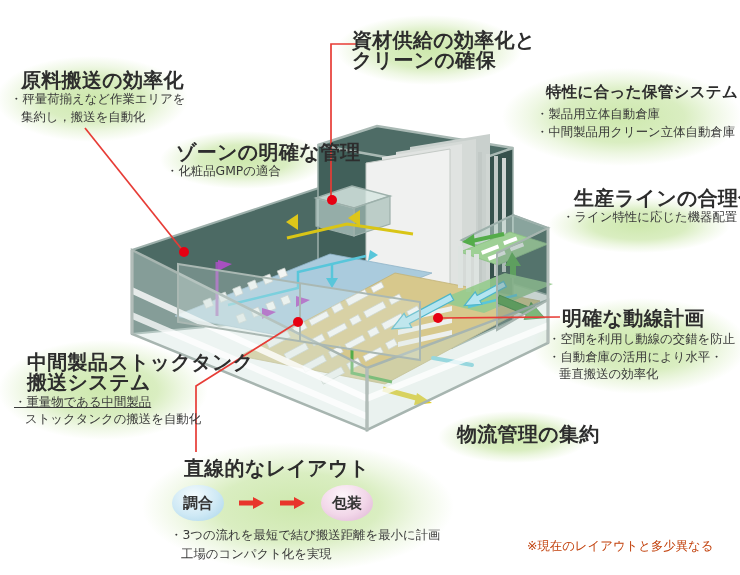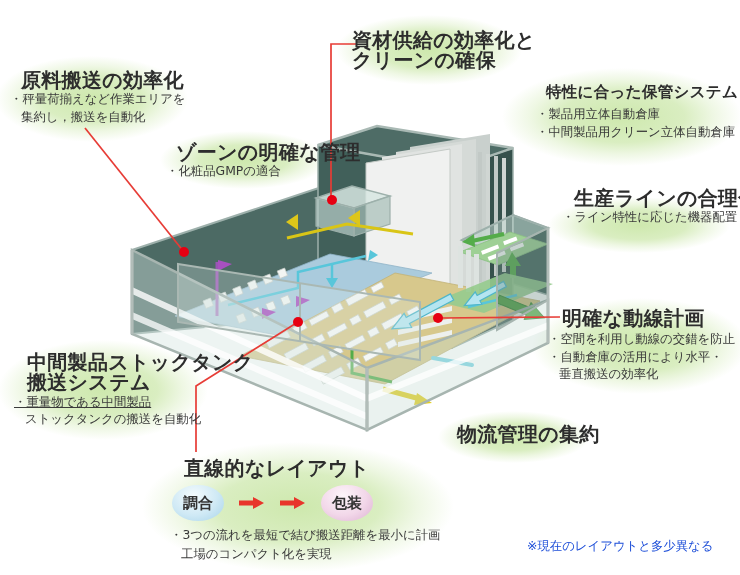--- a/index.html
+++ b/index.html
@@ -13,21 +13,21 @@
   #overlay{position:absolute;left:0;top:0;z-index:3;pointer-events:none;}
   .lbl{position:absolute;z-index:4;white-space:nowrap;}
   .t{font-weight:bold;font-size:20px;line-height:20px;color:#2d2d2d;letter-spacing:.3px;}
   .b{font-size:12.4px;line-height:17.6px;color:#3a3a3a;}
   .ind{padding-left:11px;}
   .flowrow{display:flex;align-items:center;gap:15px;margin:7px 0 5px 2px;}
   .chip{width:52px;height:36px;border-radius:50%;display:flex;align-items:center;
         justify-content:center;font-size:15px;font-weight:bold;color:#333;}
   .chip.blue{background:radial-gradient(ellipse at 42% 30%, #f4fbfd 0%, #cfe9f5 55%, #a6d3e9 100%);}
   .chip.pink{background:radial-gradient(ellipse at 42% 30%, #fdf5fa 0%, #f2d7e9 55%, #dcb0d2 100%);}
-  .note{position:absolute;z-index:4;font-size:12.4px;color:#1d4ed8;}
+  .note{position:absolute;z-index:4;font-size:12.4px;color:#c2410c;}
 </style>
 </head>
 <body>
 
 <div id="stage">
 
   <div class="glow" style="left:-4px;top:56px;width:192px;height:86px;"></div>
   <div class="glow" style="left:336px;top:15px;width:186px;height:70px;"></div>
   <div class="glow" style="left:502px;top:68px;width:240px;height:98px;"></div>
   <div class="glow" style="left:160px;top:131px;width:168px;height:58px;"></div>

